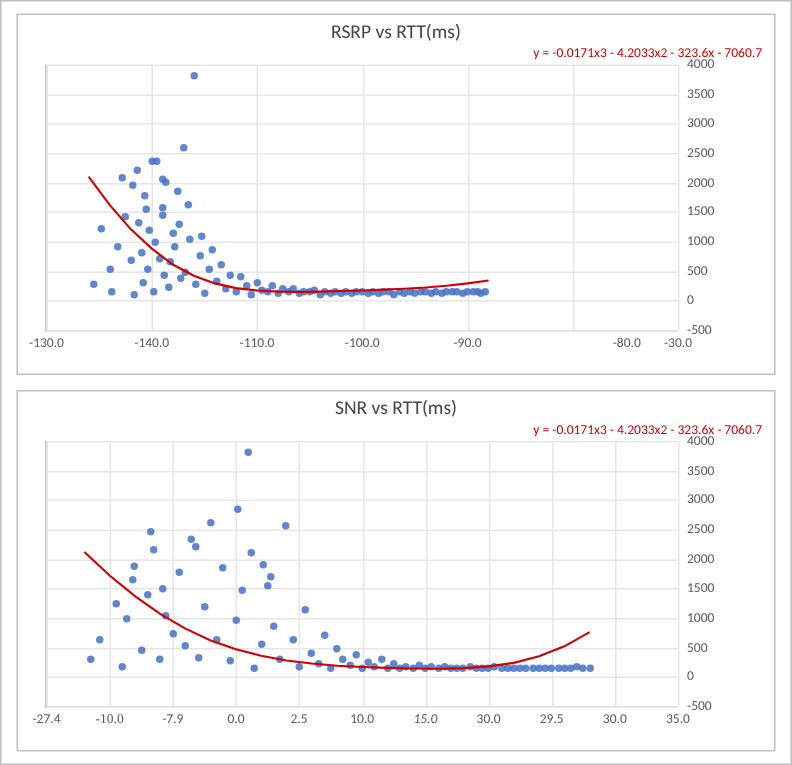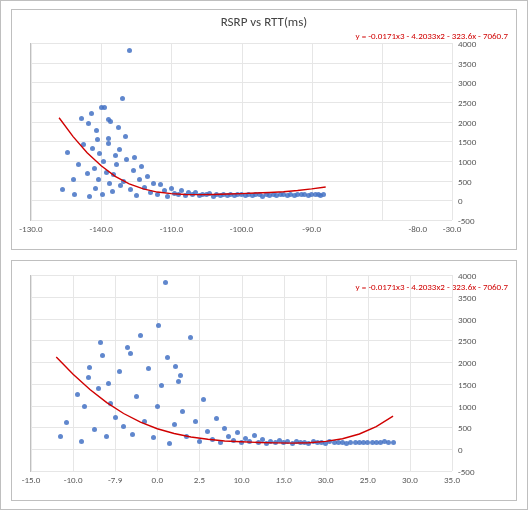--- a/index.html
+++ b/index.html
@@ -246,20 +246,21 @@
             <div class="dot" style="left: 12%; top: 42.6667%;"></div>
             <svg class="curve" viewBox="0 0 100 100" preserveAspectRatio="none">
               <polyline points="6.67,42.22 10.00,52.89 13.33,62.00 16.67,69.33 20.00,75.33 23.33,79.56 26.67,82.44 30.00,84.22 33.33,85.11 36.67,85.56 40.00,85.67 43.33,85.56 46.67,85.33 50.00,85.11 53.33,84.78 56.67,84.44 60.00,84.00 63.33,83.33 66.67,82.44 70.00,81.33" fill="none" stroke="#d00000" stroke-width="1.4" vector-effect="non-scaling-stroke"></polyline>
             </svg>
           </div>
       </div>
     </div>
   </div>
 
   <div class="chart-card">
+    <div class="chart-title">SNR vs RTT(ms)</div>
     <div class="equation">y = -0.0171x3 - 4.2033x2 - 323.6x - 7060.7</div>
     <div class="plot-wrap">
       <div class="plot-area">
         <div id="plot1" class="plot-inner">
             <div class="grid-h" style="top: 100%;"></div>
             <div class="ytick" style="top: 100%;">-500</div>
             <div class="grid-h" style="top: 88.8889%;"></div>
             <div class="ytick" style="top: 88.8889%;">0</div>
             <div class="grid-h" style="top: 77.7778%;"></div>
             <div class="ytick" style="top: 77.7778%;">500</div>
@@ -271,37 +272,37 @@
             <div class="ytick" style="top: 44.4444%;">2000</div>
             <div class="grid-h" style="top: 33.3333%;"></div>
             <div class="ytick" style="top: 33.3333%;">2500</div>
             <div class="grid-h" style="top: 22.2222%;"></div>
             <div class="ytick" style="top: 22.2222%;">3000</div>
             <div class="grid-h" style="top: 11.1111%;"></div>
             <div class="ytick" style="top: 11.1111%;">3500</div>
             <div class="grid-h" style="top: 0%;"></div>
             <div class="ytick" style="top: 0%;">4000</div>
             <div class="grid-v" style="left: 0%;"></div>
-            <div class="xtick" style="left: 0%;">-15.0</div>
+            <div class="xtick" style="left: 0%;">-27.4</div>
             <div class="grid-v" style="left: 10%;"></div>
-            <div class="xtick" style="left: 10%;">-10.0</div>
+            <div class="xtick" style="left: 10%; font-family: Liberation Serif, serif;">-10.0</div>
             <div class="grid-v" style="left: 20%;"></div>
             <div class="xtick" style="left: 20%;">-7.9</div>
             <div class="grid-v" style="left: 30%;"></div>
             <div class="xtick" style="left: 30%;">0.0</div>
             <div class="grid-v" style="left: 40%;"></div>
             <div class="xtick" style="left: 40%;">2.5</div>
             <div class="grid-v" style="left: 50%;"></div>
             <div class="xtick" style="left: 50%;">10.0</div>
             <div class="grid-v" style="left: 60%;"></div>
             <div class="xtick" style="left: 60%; font-style: italic;">15.0</div>
             <div class="grid-v" style="left: 70%;"></div>
             <div class="xtick" style="left: 70%;">30.0</div>
             <div class="grid-v" style="left: 80%;"></div>
-            <div class="xtick" style="left: 80%;">25.0</div>
+            <div class="xtick" style="left: 80%;">29.5</div>
             <div class="grid-v" style="left: 90%;"></div>
             <div class="xtick" style="left: 90%;">30.0</div>
             <div class="grid-v" style="left: 100%;"></div>
             <div class="xtick" style="left: 100%;">35.0</div>
             <div class="dot" style="left: 7%; top: 82.4444%;"></div>
             <div class="dot" style="left: 8.4%; top: 75.1111%;"></div>
             <div class="dot" style="left: 11%; top: 61.1111%;"></div>
             <div class="dot" style="left: 12%; top: 84.8889%;"></div>
             <div class="dot" style="left: 12.8%; top: 67.1111%;"></div>
             <div class="dot" style="left: 14%; top: 47.1111%;"></div>

